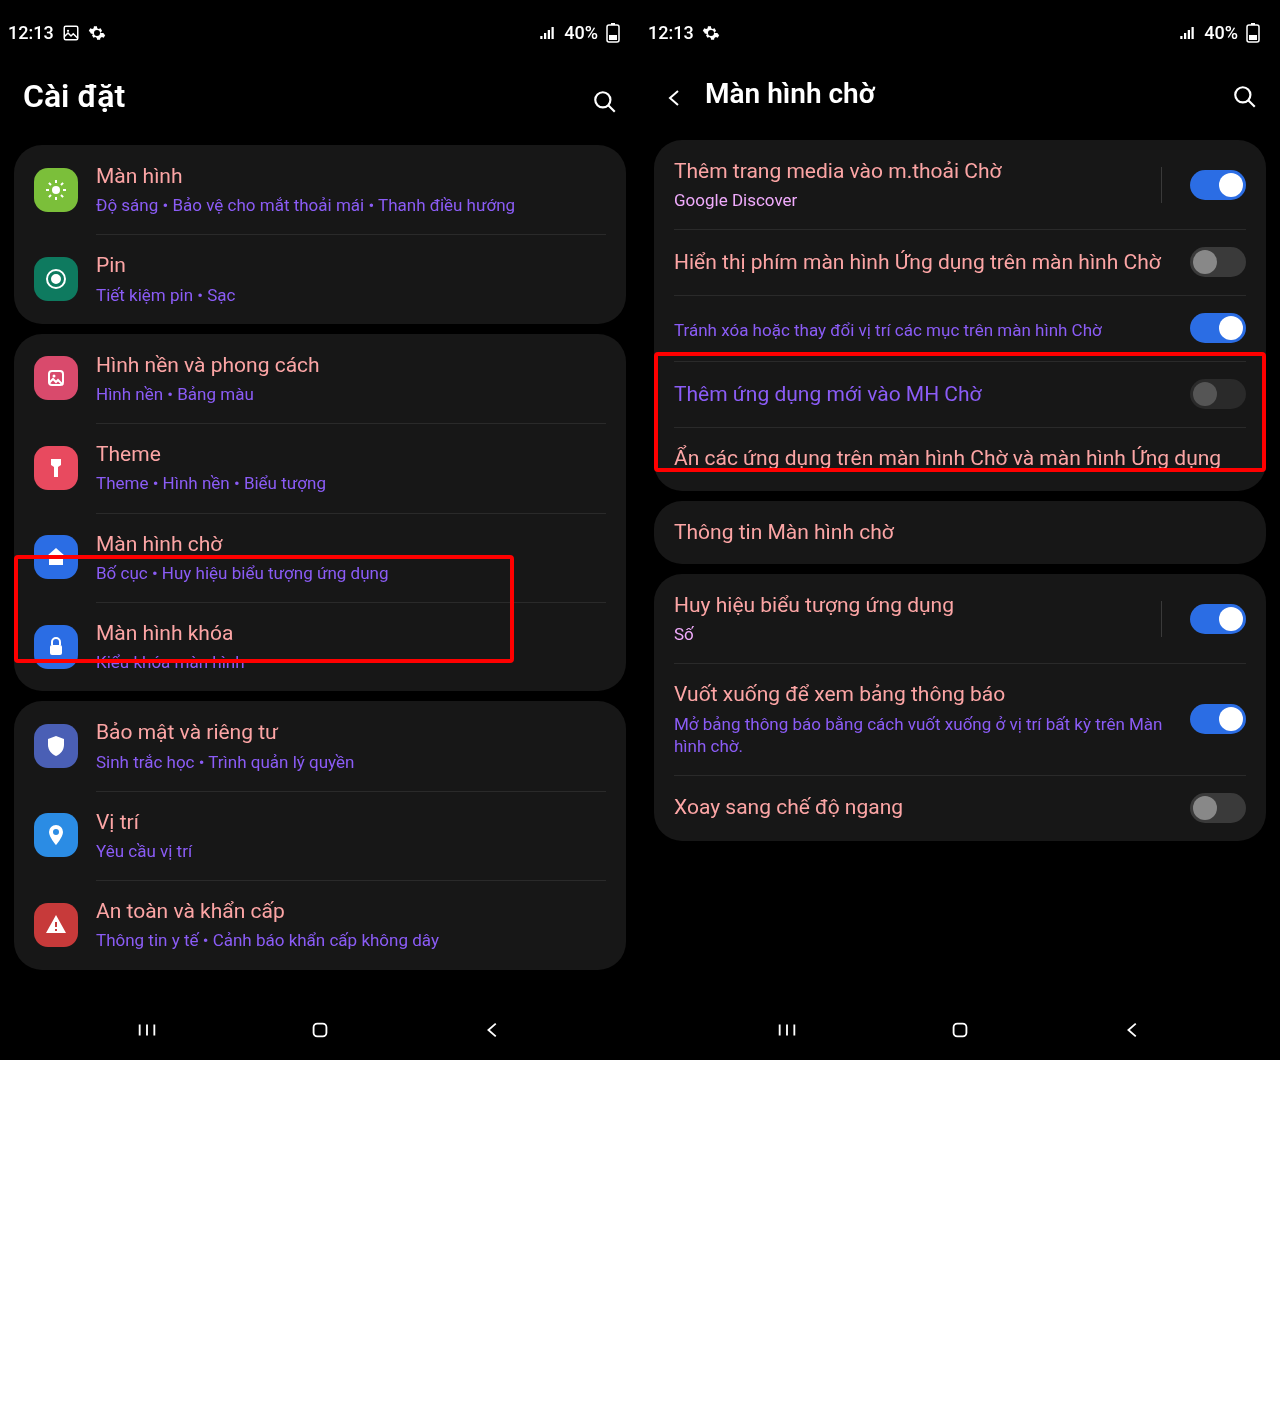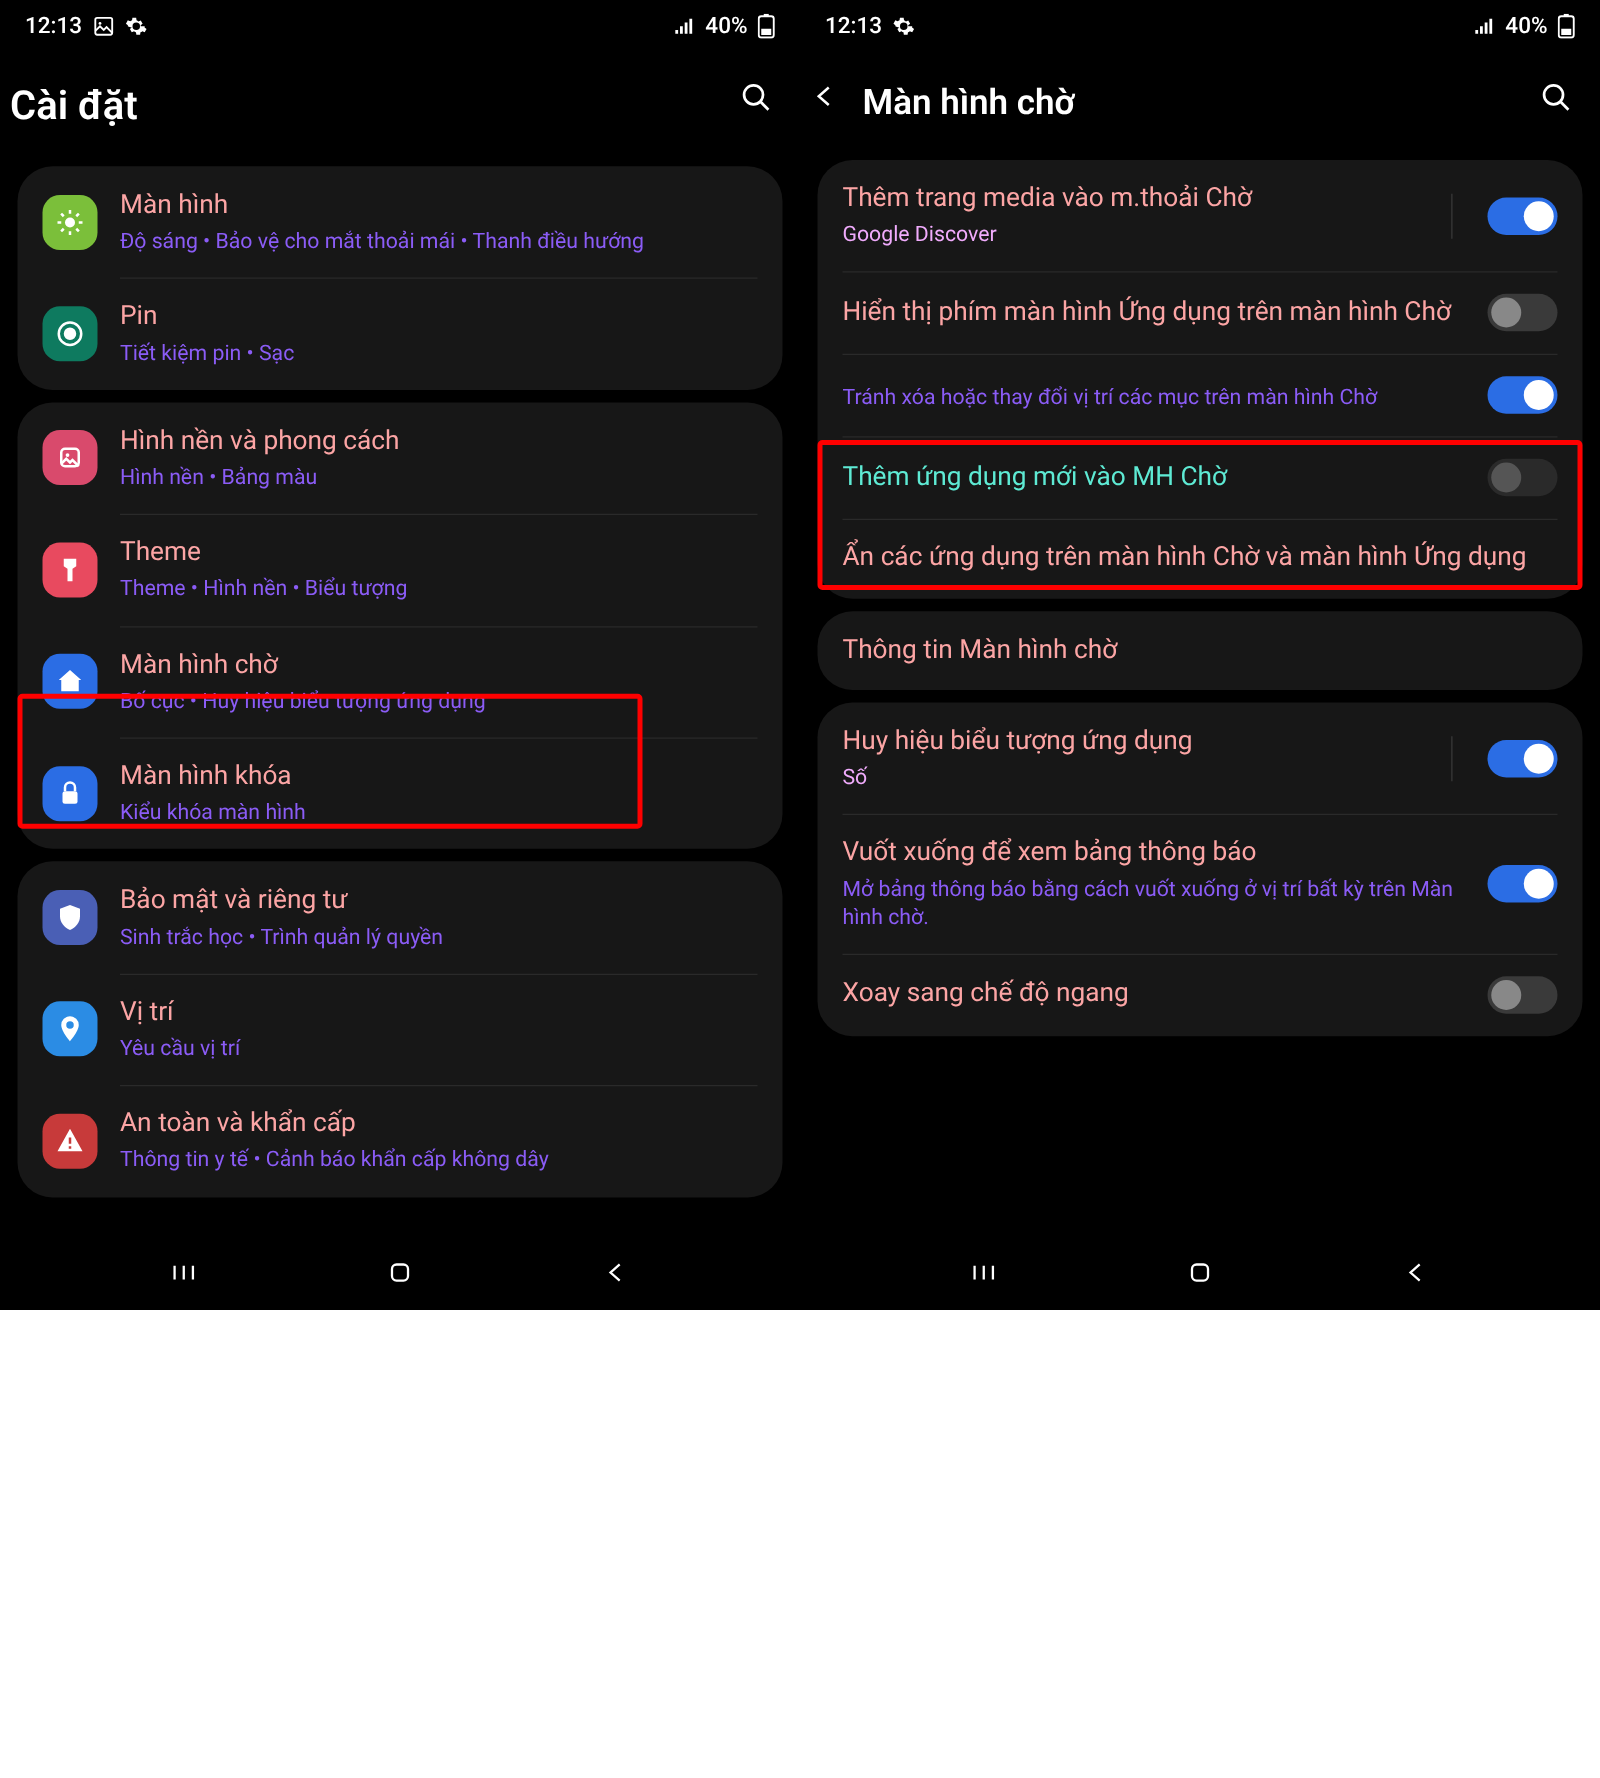--- a/index.html
+++ b/index.html
@@ -13,34 +13,35 @@
     width: 640px;
     background: #000;
     color: #fff;
     position: relative;
     padding-bottom: 80px;
   }
   .statusbar {
     display: flex;
     justify-content: space-between;
     align-items: center;
-    padding: 10px 20px 6px 20px;
+    padding: 10px 20px 6px 8px;
     font-size: 18px;
     font-weight: 500;
+    margin-top: 12px;
   }
   .statusbar .left, .statusbar .right {
     display: flex;
     align-items: center;
     gap: 8px;
   }
   .statusbar .icon { display: inline-flex; }
   .header {
     display: flex;
-    align-items: flex-start;
-    padding: 28px 22px 20px 8px;
+    align-items: flex-end;
+    padding: 28px 22px 20px 23px;
   }
   .header .title {
     font-size: 32px;
     font-weight: 600;
     flex: 1;
   }
   .header .back { margin-right: 18px; display:flex; }
   .header .search { display:flex; }
   .group {
     background: #171717;
@@ -66,21 +67,21 @@
   .row2 .row + .row::before { left:20px; }
   .iconbox {
     width: 44px; height: 44px;
     border-radius: 14px;
     display:flex; align-items:center; justify-content:center;
     margin-right: 18px;
     flex-shrink:0;
   }
   .rtxt { flex:1; min-width:0; }
   .rtitle { font-size: 21px; color:#fca5a5; line-height:1.3; }
-  .rtitle.disabled { color:#5eead4; }
+  .rtitle.disabled { color:#8b5cf6; }
   .rsub { font-size: 17px; color:#8b5cf6; margin-top:4px; line-height:1.3; }
   .rsub.link { color:#f0abfc; }
   .toggle {
     width: 56px; height: 30px; border-radius: 15px;
     position: relative; flex-shrink:0; margin-left:12px;
   }
   .toggle.on { background:#2b6de4; }
   .toggle.off { background:#3a3a3a; }
   .toggle.disabled { background:#2a2a2a; }
   .toggle .knob {

